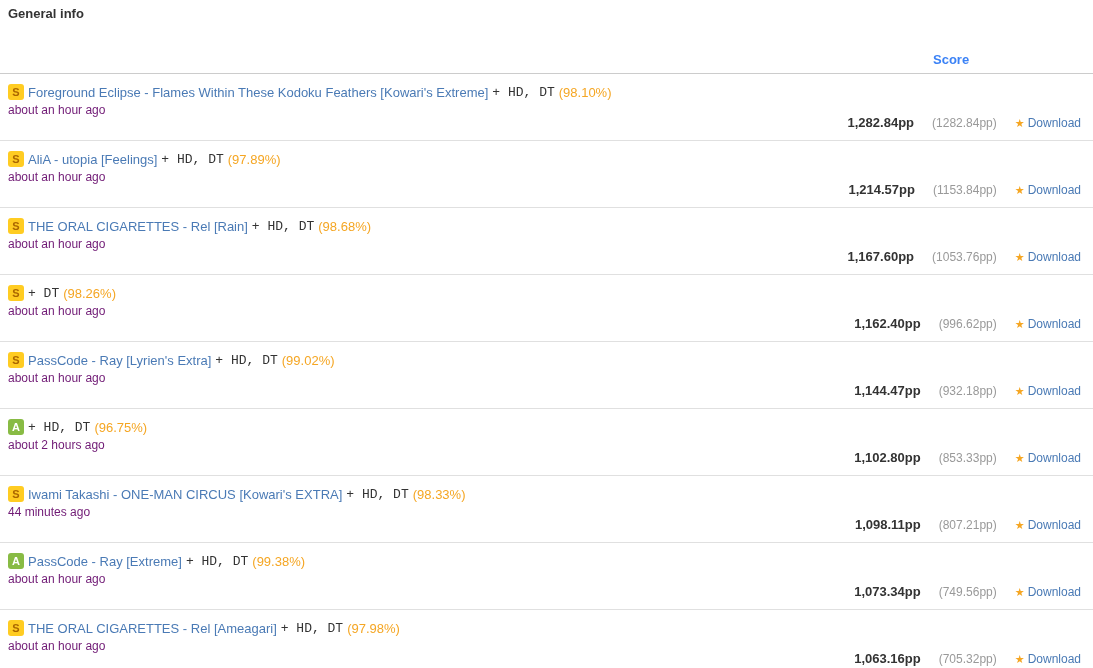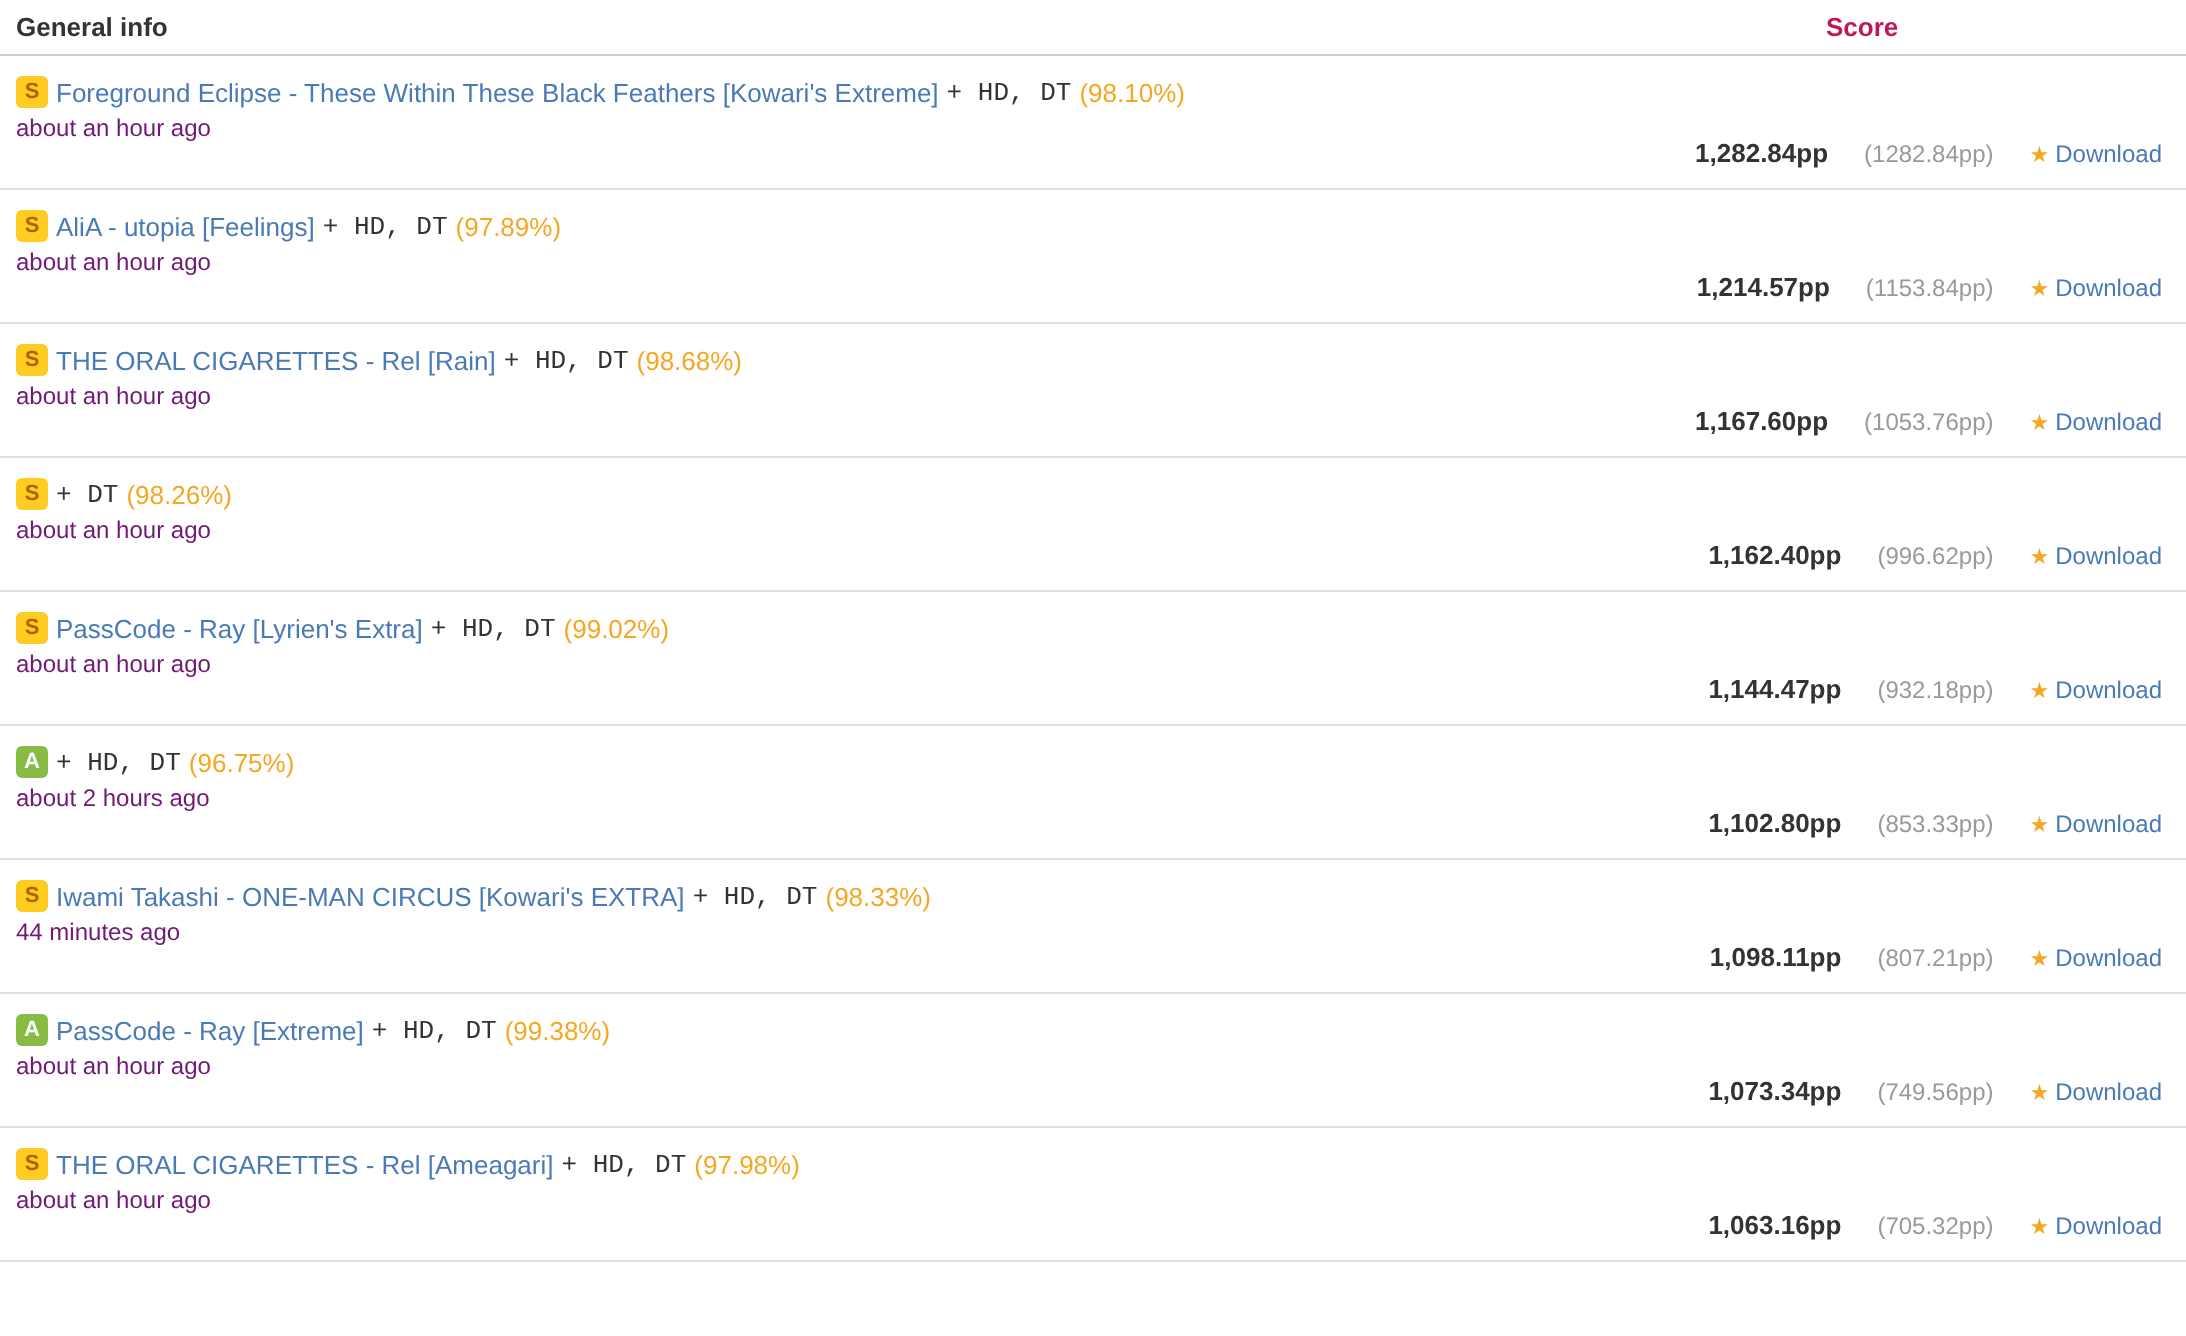--- a/index.html
+++ b/index.html
@@ -9,34 +9,35 @@
       background: #fff;
       color: #333;
     }
     .table-container {
       width: 1093px;
       min-height: 668px;
     }
     .header-row {
       display: flex;
       justify-content: space-between;
-      padding: 6px 20px 6px 8px;
+      padding: 6px 0 6px 8px;
       border-bottom: 1px solid #ccc;
     }
     .header-general-info {
       font-weight: bold;
       font-size: 13px;
       color: #333;
     }
     .header-score {
       font-weight: bold;
       font-size: 13px;
-      color: #be185d;
+      color: #3b82f6;
       min-width: 160px;
       text-align: left;
+      margin-top: 46px;
     }
     .entry-row {
       display: flex;
       justify-content: space-between;
       align-items: flex-start;
       padding: 10px 12px 10px 8px;
       border-bottom: 1px solid #e0e0e0;
     }
     .entry-left {
       flex: 1;
@@ -120,21 +121,21 @@
 <div class="table-container">
   <div class="header-row">
     <span class="header-general-info">General info</span>
     <span class="header-score">Score</span>
   </div>
   <div id="entries-container">
       <div class="entry-row">
     <div class="entry-left">
       <div class="entry-title-line">
         <span class="rank-badge rank-s">S</span>
-        <span class="entry-title-text">Foreground Eclipse - These Within These Black Feathers [Kowari's Extreme]</span>
+        <span class="entry-title-text">Foreground Eclipse - Flames Within These Kodoku Feathers [Kowari's Extreme]</span>
         <span class="entry-mods">+ HD, DT</span>
         <span class="entry-acc">(98.10%)</span>
       </div>
       <div class="entry-time">about an hour ago</div>
     </div>
     <div class="entry-right">
       <span class="score-main">1,282.84pp</span>
       <span class="score-weighted">(1282.84pp)</span>
       <a class="download-link" href="#">
         <span class="star-icon">★</span>

